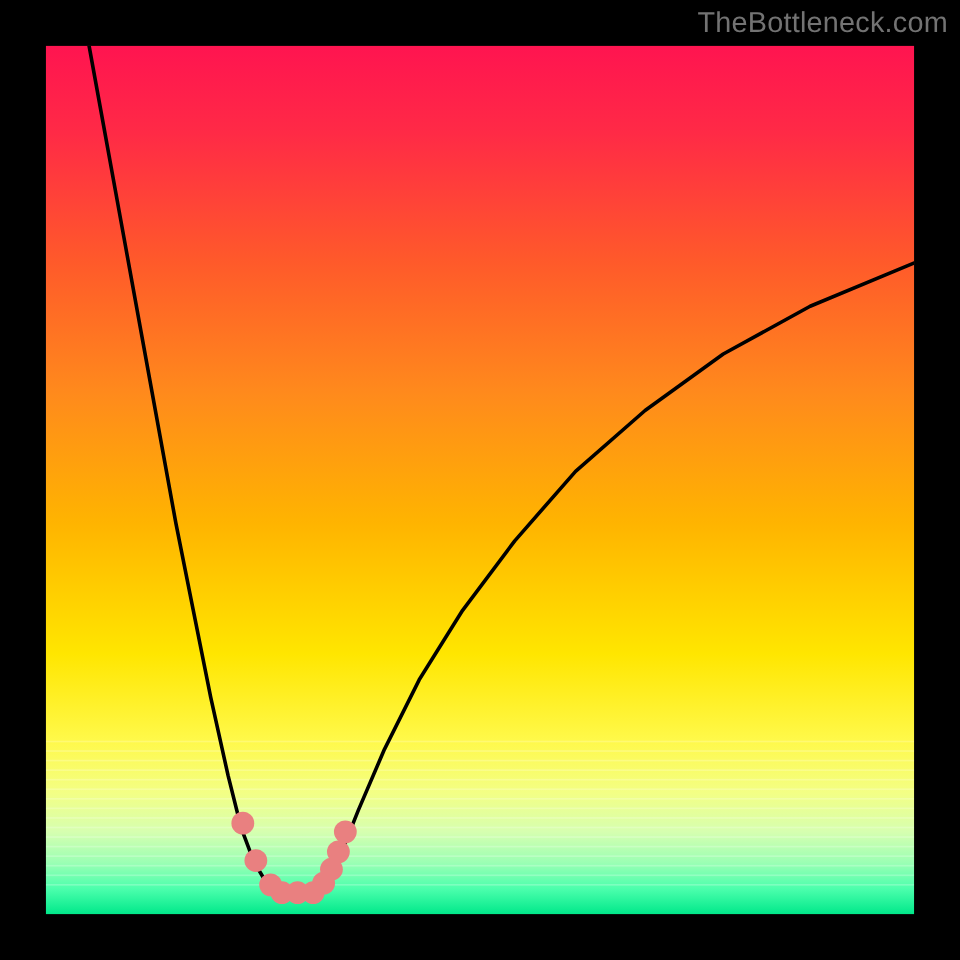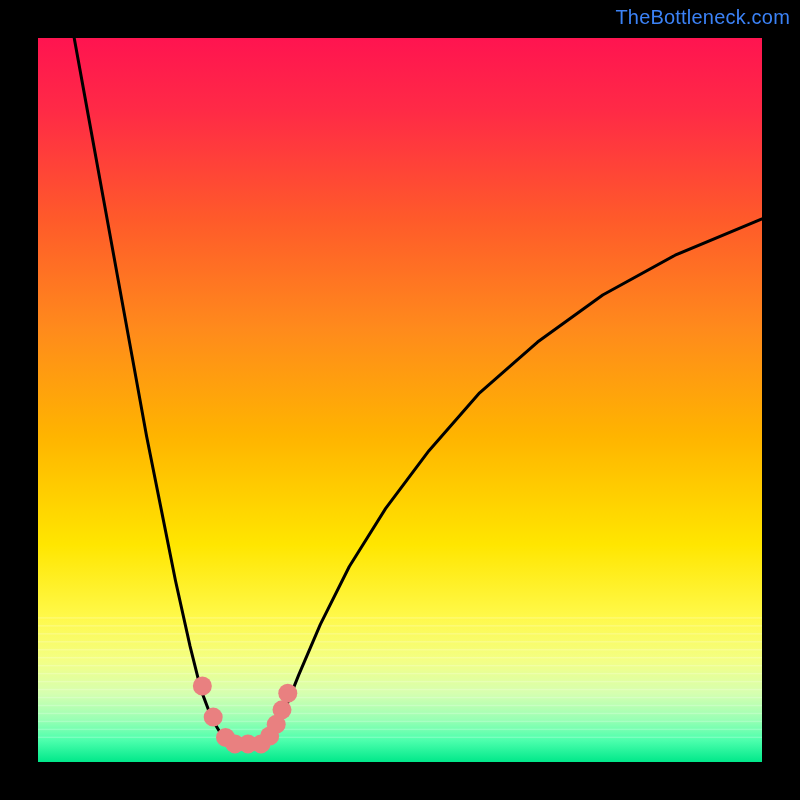--- a/index.html
+++ b/index.html
@@ -22,22 +22,22 @@
     left: 38px;
     top: 38px;
     width: 724px;
     height: 724px;
     overflow: hidden;
   }
   .attribution {
     position: absolute;
     top: 6px;
     right: 10px;
-    color: #3b82f6;
-    font-size: 20px;
+    color: #737373;
+    font-size: 24px;
     letter-spacing: 0.2px;
   }
   svg { display: block; }
 </style>
 </head>
 <body>
 
 <div class="frame">
   <div class="attribution">TheBottleneck.com</div>
 

